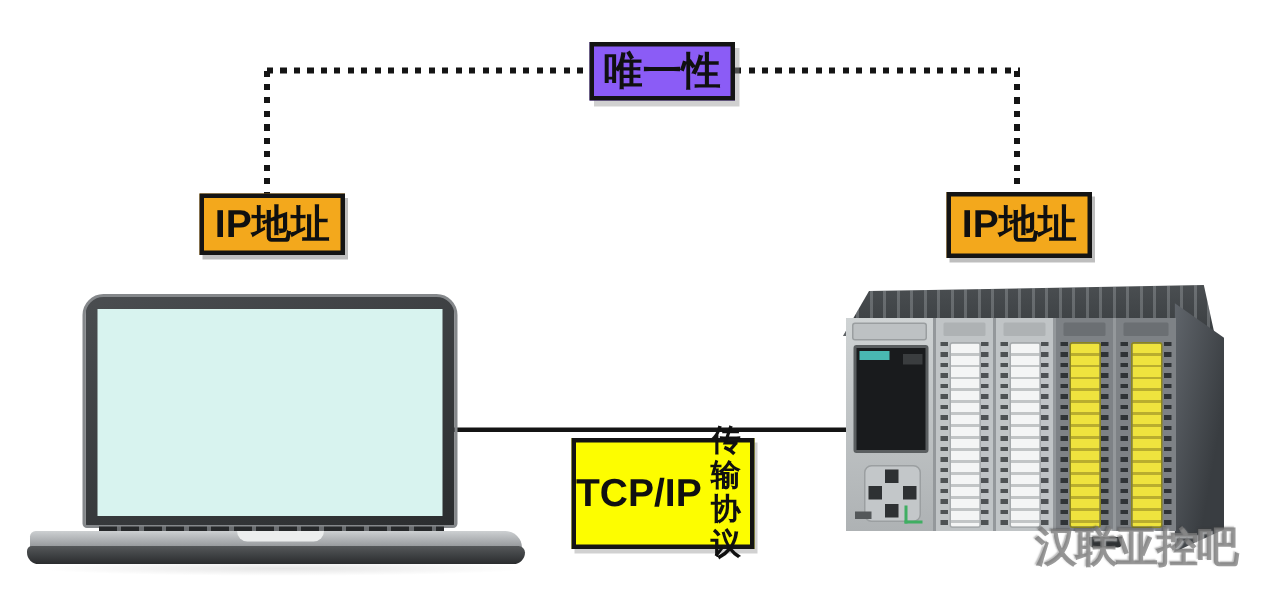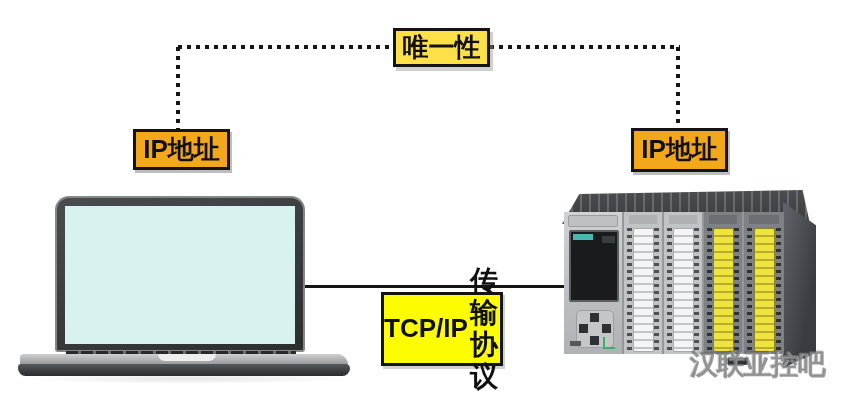--- a/index.html
+++ b/index.html
@@ -17,29 +17,29 @@
   #dhR { left:490px; top:45px; width:190px; }
   #dvL { left:176px; top:47px; height:83px; }
   #dvR { left:676px; top:47px; height:81px; }
 
   
   .label-box {
     position:absolute; display:flex; align-items:center; justify-content:center;
     border:3px solid var(--box-border); font-weight:bold; color:#101010; z-index:3;
     text-align:center; line-height:1.15;
   }
-  #uniq { left:393px; top:28px; width:91px; height:33px; background:#fde047;
+  #uniq { left:393px; top:28px; width:91px; height:33px; background:#8b5cf6;
           box-shadow:3px 4px 0 rgba(150,150,150,.45); font-size:26px; }
   #ipL  { left:133px; top:129px; width:91px; height:35px; background:var(--ip-box-bg);
           box-shadow:2px 3px 0 rgba(70,70,70,.35); font-size:26px; }
   #ipR  { left:631px; top:128px; width:91px; height:38px; background:var(--ip-box-bg);
           box-shadow:2px 3px 0 rgba(70,70,70,.35); font-size:26px; }
   #tcp  { left:381px; top:292px; width:116px; height:68px; background:var(--tcp-box-bg);
           flex-direction:row; font-size:26px; z-index:4; box-shadow:2px 3px 0 rgba(70,70,70,.25); }
-  #tcp .l2 { font-size:28px; }
+  #tcp .l2 { font-size:20px; }
 
   
   #connLine { position:absolute; left:296px; top:285px; width:276px; height:3px;
               background:var(--connector); z-index:1; }
 
   
   .laptop { position:absolute; left:18px; top:194px; width:332px; height:184px; z-index:2; }
   .lt-bezel { position:absolute; left:37px; top:2px; width:250px; height:156px;
     background:linear-gradient(160deg,#4a4d50,#2b2d2f);
     border:2px solid #85888b; border-radius:14px 14px 3px 3px; box-sizing:border-box; }

